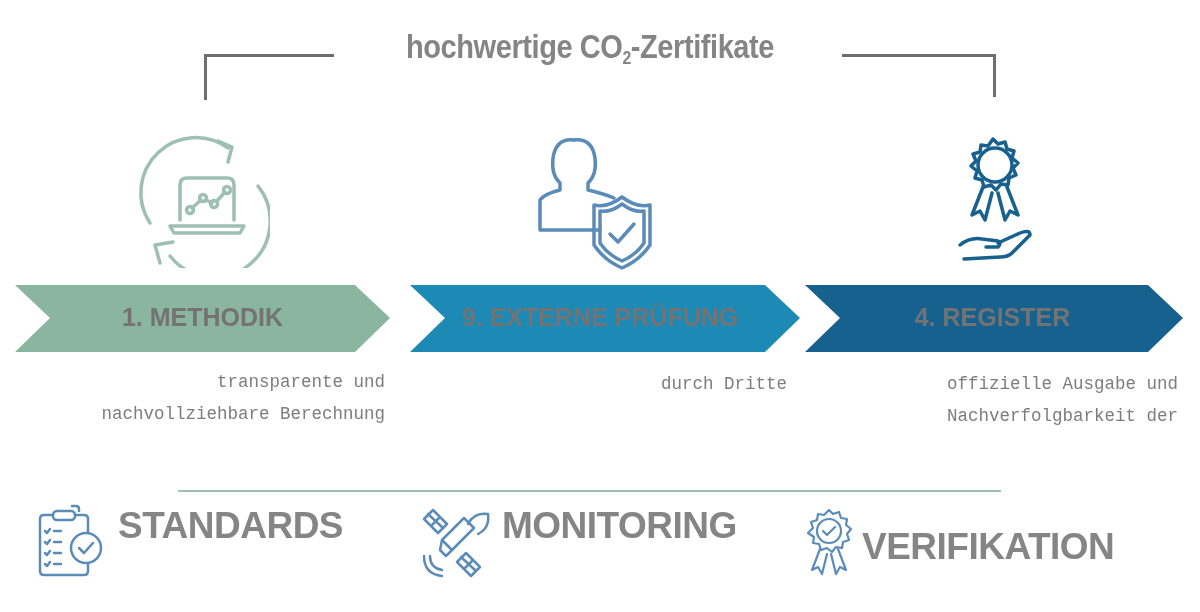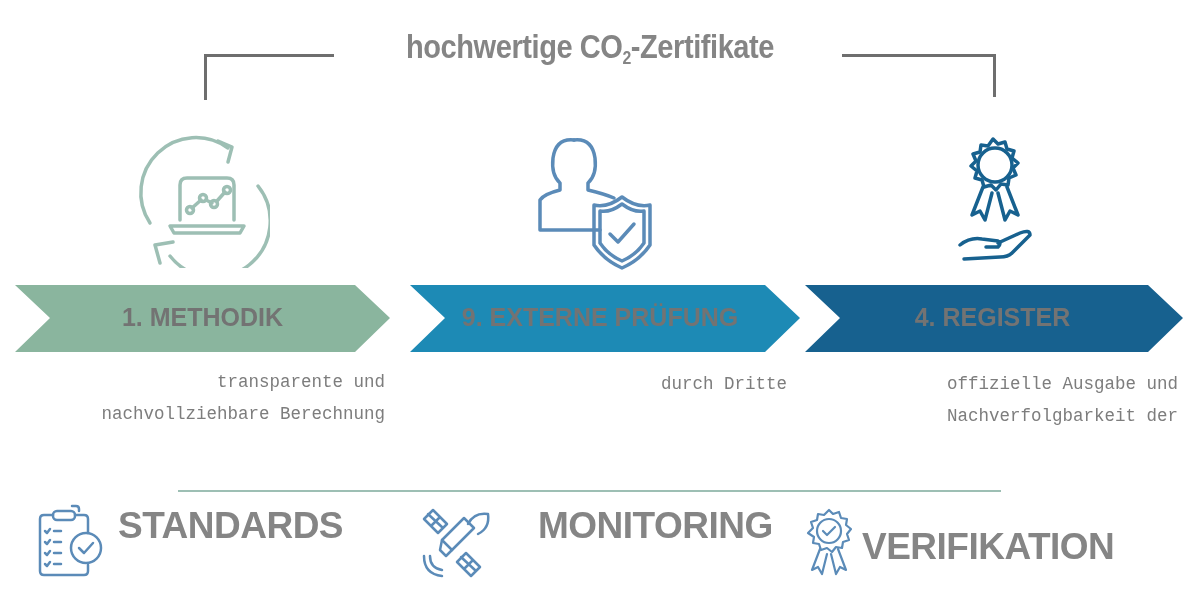--- a/index.html
+++ b/index.html
@@ -110,21 +110,21 @@
 <div class="pillar" style="left:118px;">STANDARDS</div>
 
 <svg class="abs" style="left:418px;top:506px" width="78" height="76" viewBox="0 0 78 76" fill="none" stroke="#5b8bb8" stroke-width="2.5" stroke-linecap="round" stroke-linejoin="round">
   <path d="M15 4 L29 18 L20 27 L6 13 Z M10 8 L25 22 M22 11 L13 20"></path>
   <path d="M48 47 L62 61 L53 70 L39 56 Z M43 51 L58 65 M55 54 L46 63"></path>
   <path d="M24 34 L46 12 L56 22 L34 44 Z"></path>
   <path d="M34 44 L28 50 L22 44 L24 34"></path>
   <path d="M50 18 Q56 6 70 8 Q72 22 60 28"></path>
   <path d="M12 50 Q12 62 24 64 M6 50 Q6 68 24 70"></path>
 </svg>
-<div class="pillar" style="left:502px;margin-left:36px;">MONITORING</div>
+<div class="pillar" style="left:502px;">MONITORING</div>
 
 <svg class="abs" style="left:803px;top:508px" width="52" height="72" viewBox="0 0 52 72" fill="none" stroke="#5b8bb8" stroke-width="2.2" stroke-linecap="round" stroke-linejoin="round">
   <path d="M26 2 L30 6 L36 4 L38 10 L44 11 L43 17 L48 21 L44 26 L46 32 L40 34 L39 40 L33 39 L29 44 L24 40 L18 42 L16 36 L10 35 L11 29 L5 25 L10 20 L8 14 L14 12 L15 6 L21 7 Z"></path>
   <circle cx="26" cy="23" r="12"></circle>
   <path d="M20 23 L24 27 L32 19"></path>
   <path d="M17 41 L9 62 L15 59 L19 66 L24 46"></path>
   <path d="M35 41 L43 62 L37 59 L33 66 L28 46"></path>
 </svg>
 <div class="pillar" style="left:862px;margin-top:21px;">VERIFIKATION</div>
 

